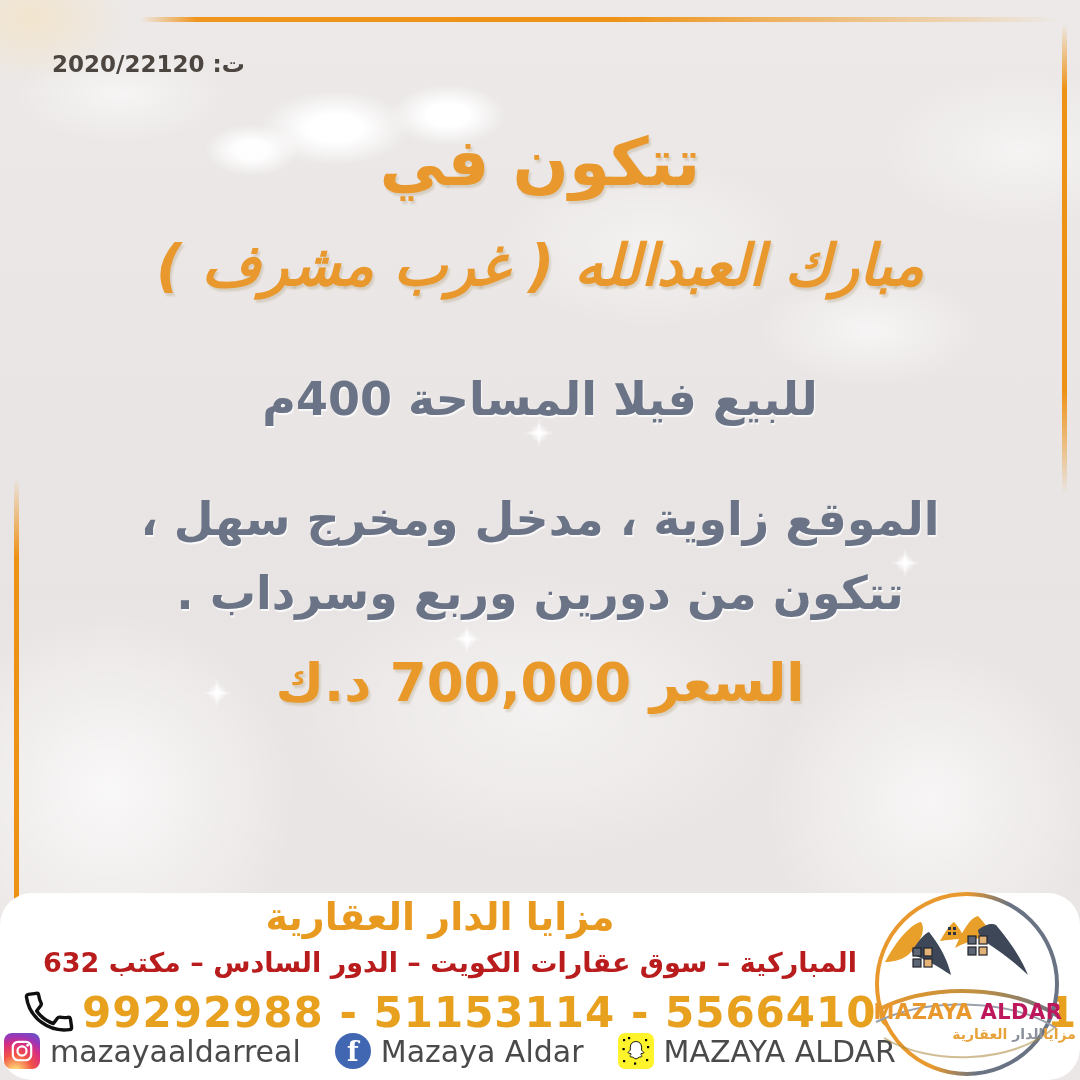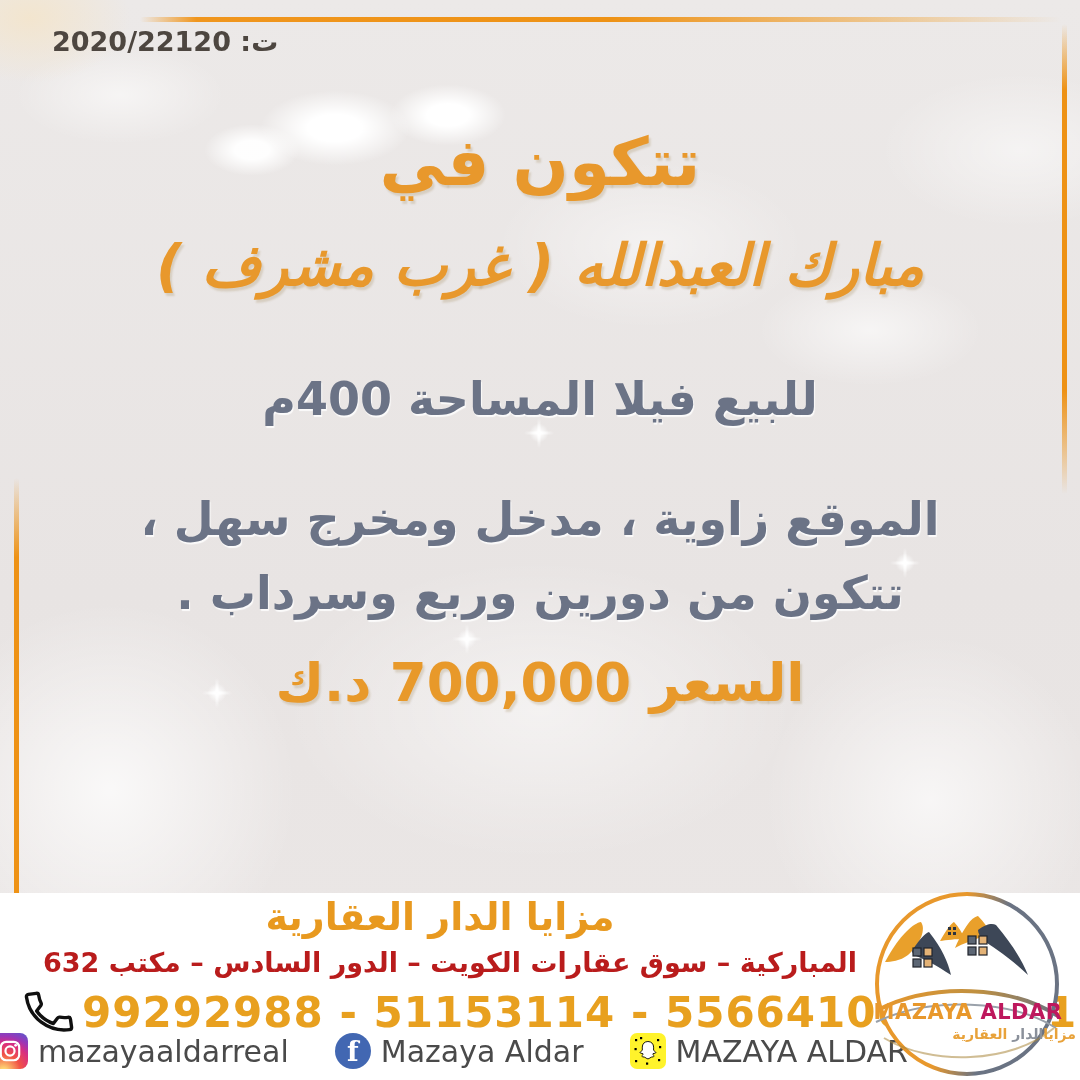--- a/index.html
+++ b/index.html
@@ -23,46 +23,46 @@
   }
   
   .line{position:absolute;border-radius:3px;}
   .line-top{top:17px;left:140px;right:0;height:5px;
     background:linear-gradient(90deg,rgba(240,150,20,0) 0%,#F0961E 6%,#EE9215 50%,rgba(240,150,20,.35) 82%,rgba(240,150,20,0) 98%);}
   .line-right{top:24px;right:13px;width:5px;height:470px;
     background:linear-gradient(180deg,rgba(240,150,20,0),#EE9215 14%,#EE9215 78%,rgba(240,150,20,0));}
   .line-left{top:478px;left:14px;width:5px;height:530px;
     background:linear-gradient(180deg,rgba(240,150,20,0),#EE9215 15%,#EE9215 80%,rgba(240,150,20,0));}
 
-  .ref{position:absolute;top:26px;left:52px;font-size:27px;font-weight:700;color:#4D4640;letter-spacing:.5px;}
+  .ref{position:absolute;top:51px;left:52px;font-size:23px;font-weight:700;color:#4D4640;letter-spacing:.5px;}
 
   .center-line{position:absolute;left:0;width:100%;text-align:center;font-weight:700;}
   .title1{top:124px;font-size:66px;color:#E8982C;text-shadow:2px 3px 2px rgba(130,95,30,.18);}
   .title2{top:232px;font-size:57px;color:#E8982C;text-shadow:2px 3px 2px rgba(130,95,30,.18);font-style:italic;}
   .detail{font-size:46px;color:#6B7386;text-shadow:1px 2px 1px rgba(255,255,255,.85);}
   .d1{top:372px;}
   .d2{top:492px;}
   .d3{top:566px;}
   .price{top:652px;font-size:53px;color:#E8992A;text-shadow:2px 3px 2px rgba(130,95,30,.18);}
 
   .sparkle{position:absolute;width:30px;height:30px;pointer-events:none;
     background:radial-gradient(circle,rgba(255,255,255,.95) 8%,rgba(255,255,255,0) 45%);}
   .sparkle::before,.sparkle::after{content:"";position:absolute;background:linear-gradient(180deg,rgba(255,255,255,0),rgba(255,255,255,.95) 45%,rgba(255,255,255,.95) 55%,rgba(255,255,255,0));}
   .sparkle::before{left:50%;top:0;width:3px;height:100%;transform:translateX(-50%);}
   .sparkle::after{top:50%;left:0;height:3px;width:100%;transform:translateY(-50%);
     background:linear-gradient(90deg,rgba(255,255,255,0),rgba(255,255,255,.95) 45%,rgba(255,255,255,.95) 55%,rgba(255,255,255,0));}
 
   
-  .footer{position:absolute;left:0;top:893px;width:1080px;height:187px;background:#ffffff;}
+  .footer{position:absolute;left:0;top:893px;width:1080px;height:187px;background:#ffffff;border-radius:32px;}
   .company{position:absolute;top:2px;left:0;width:880px;text-align:center;font-size:38px;font-weight:700;color:#E8991F;}
   .address{position:absolute;top:54px;left:0;width:900px;text-align:center;font-size:27px;font-weight:700;color:#b91c1c;}
   .phone-row{position:absolute;top:92px;left:22px;width:880px;display:flex;align-items:center;justify-content:flex-start;}
   .phone-icon{width:54px;height:54px;flex:0 0 auto;margin-right:6px;}
   .phones{direction:ltr;font-size:42px;font-weight:700;color:#E8A01F;letter-spacing:1px;white-space:nowrap;}
-  .social-row{position:absolute;top:140px;left:40px;width:820px;display:flex;justify-content:center;align-items:flex-end;gap:46px;}
+  .social-row{position:absolute;top:140px;left:40px;width:820px;display:flex;justify-content:center;align-items:flex-end;gap:34px;}
   .social-item{display:flex;align-items:center;gap:10px;font-size:30px;color:#4a4a4a;white-space:nowrap;}
   .badge{width:36px;height:36px;border-radius:8px;display:flex;align-items:center;justify-content:center;flex:0 0 auto;}
   .ig{background:radial-gradient(circle at 32% 108%,#FED373 8%,#F15245 38%,#D92E7F 62%,#9B36B7 78%,#515ECF 100%);}
   .fb{border-radius:50%;background:#4267B2;color:#fff;font-size:27px;font-weight:700;font-family:"DejaVu Serif",serif;}
   .sc{background:#FFF32B;border-radius:7px;position:relative;}
 
   
   .logo{position:absolute;left:860px;top:-5px;width:216px;height:194px;}
   .logo svg{position:absolute;left:0;top:0;}
   .logo-en{position:absolute;top:112px;left:0;width:100%;text-align:center;font-size:21px;font-weight:700;letter-spacing:.5px;white-space:nowrap;}

